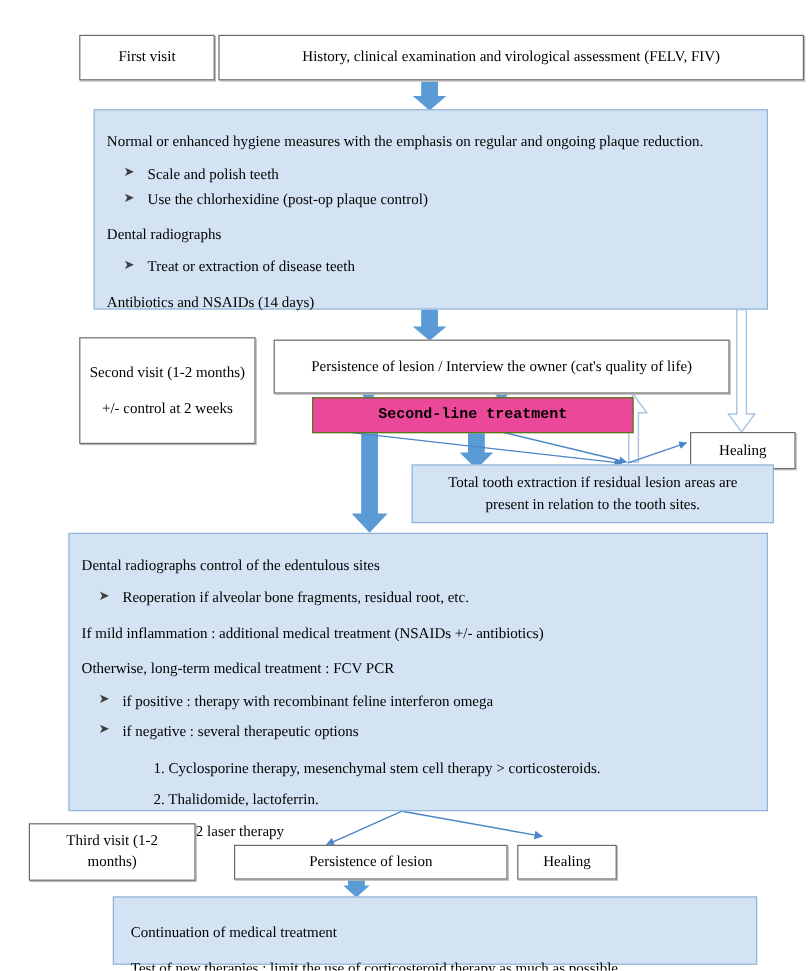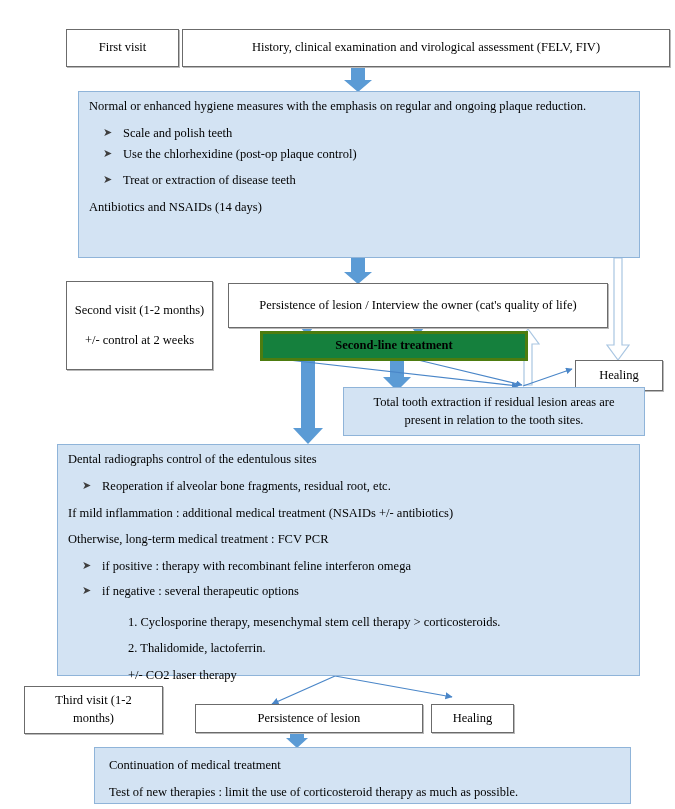--- a/index.html
+++ b/index.html
@@ -30,34 +30,35 @@
     border: 1px solid #6b6b6b;
     box-shadow: 1px 1px 0 #b9b9b9;
   }
   
   .box-blue {
     background: #d3e3f3;
     border: 1px solid #8fb4d9;
   }
   
   .box-bluestroke {
-    background: #15803d;
-    border: 3px solid #4d7c0f;
+    background: #ec4899;
+    border: 1px solid #4d7c0f;
+    font-family: Liberation Mono, monospace;
   }
   .ctr {
     display: flex;
     align-items: center;
     justify-content: center;
     text-align: center;
   }
   .pad {
     padding: 6px 10px;
   }
   .blk {
-    margin: 0 0 9px 0;
+    margin: 12px 0 9px 0;
   }
   .blk:last-child { margin-bottom: 0; }
   .ind1 {
     margin: 0 0 3px 0;
     padding-left: 34px;
     position: relative;
   }
   .ind1 .arrowglyph {
     position: absolute;
     left: 14px;
@@ -152,20 +153,21 @@
   </div>
 
   <div class="box box-white ctr" style="left:182px; top:29px; width:488px; height:38px;">
     <span>History, clinical examination and virological assessment (FELV, FIV)</span>
   </div>
 
   <div class="box box-blue pad" style="left:78px; top:91px; width:562px; height:167px;">
     <p class="blk justified">Normal or enhanced hygiene measures with the emphasis on regular and ongoing plaque reduction.</p>
     <p class="ind1"><span class="arrowglyph">➤</span><span>Scale and polish teeth</span></p>
     <p class="ind1" style="margin-bottom:9px;"><span class="arrowglyph">➤</span><span>Use the chlorhexidine (post-op plaque control)</span></p>
+    <p class="blk">Dental radiographs</p>
     <p class="ind1" style="margin-bottom:9px;"><span class="arrowglyph">➤</span><span>Treat or extraction of disease teeth</span></p>
     <p class="blk">Antibiotics and NSAIDs (14 days)</p>
   </div>
 
   <div class="box box-white" style="left:66px; top:281px; width:147px; height:89px; display:flex; flex-direction:column; align-items:center; justify-content:center; text-align:left; gap:12px;">
     <span>Second visit (1-2 months)</span>
     <span>+/- control at 2 weeks</span>
   </div>
 
   <div class="box box-white ctr" style="left:228px; top:283px; width:380px; height:45px; padding:0 18px;">

